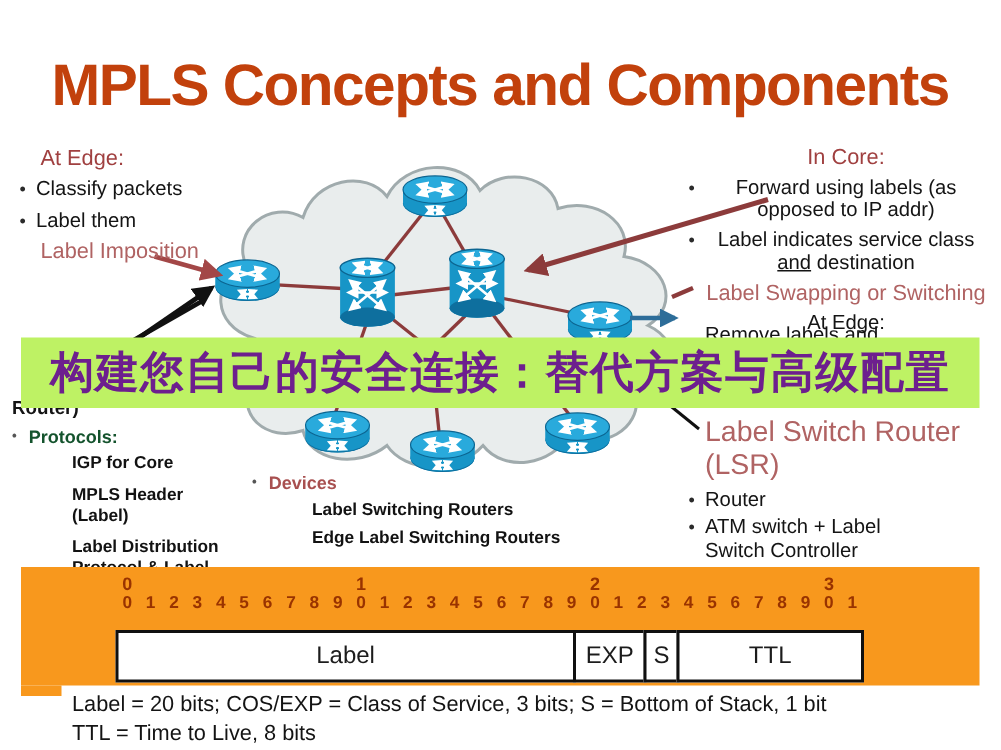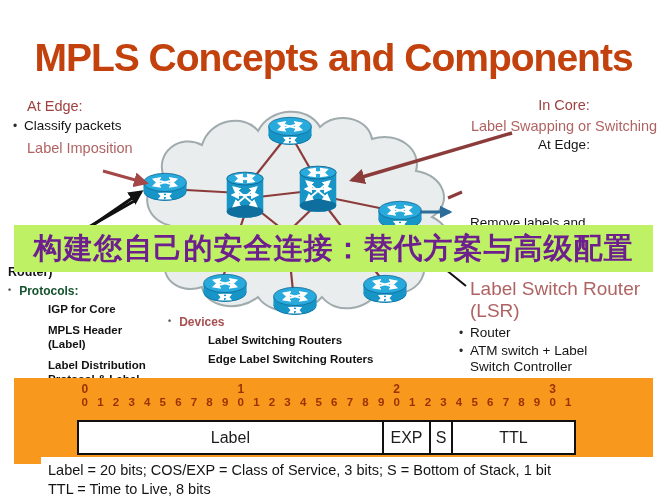--- a/index.html
+++ b/index.html
@@ -165,26 +165,31 @@
     <line x1="448" y1="198" x2="462" y2="192" stroke="#8c3b3b" stroke-width="3"></line>
     <line x1="420" y1="212" x2="450" y2="212" stroke="#2d6d99" stroke-width="3" marker-end="url(#mblu)"></line>
     <line x1="424" y1="252" x2="466" y2="286" stroke="#111111" stroke-width="2"></line>
   </svg>
 
   <div class="blk at-edge-left">
     <div class="hd">At Edge:</div>
     <ul class="bullets">
 
     <li>Classify packets</li>
+        <li>Label them</li>
       </ul>
     <div class="callout">Label Imposition</div>
   </div>
 
   <div class="blk in-core">
     <div class="hd">In Core:</div>
+    <ul class="bullets">
+      <li>Forward using labels (as opposed to IP addr)</li>
+      <li><span>Label indicates service class </span><span class="uline">and</span><span> destination</span></li>
+    </ul>
     <div class="callout">Label Swapping or Switching</div>
     <div class="subhd">At Edge:</div>
   </div>
 
   <div class="clip-frag clip-right">Remove labels and ...</div>
   <div class="clip-frag clip-left">Router)</div>
 
   <div class="banner">
     <span>构建您自己的安全连接：替代方案与高级配置</span>
   </div>

